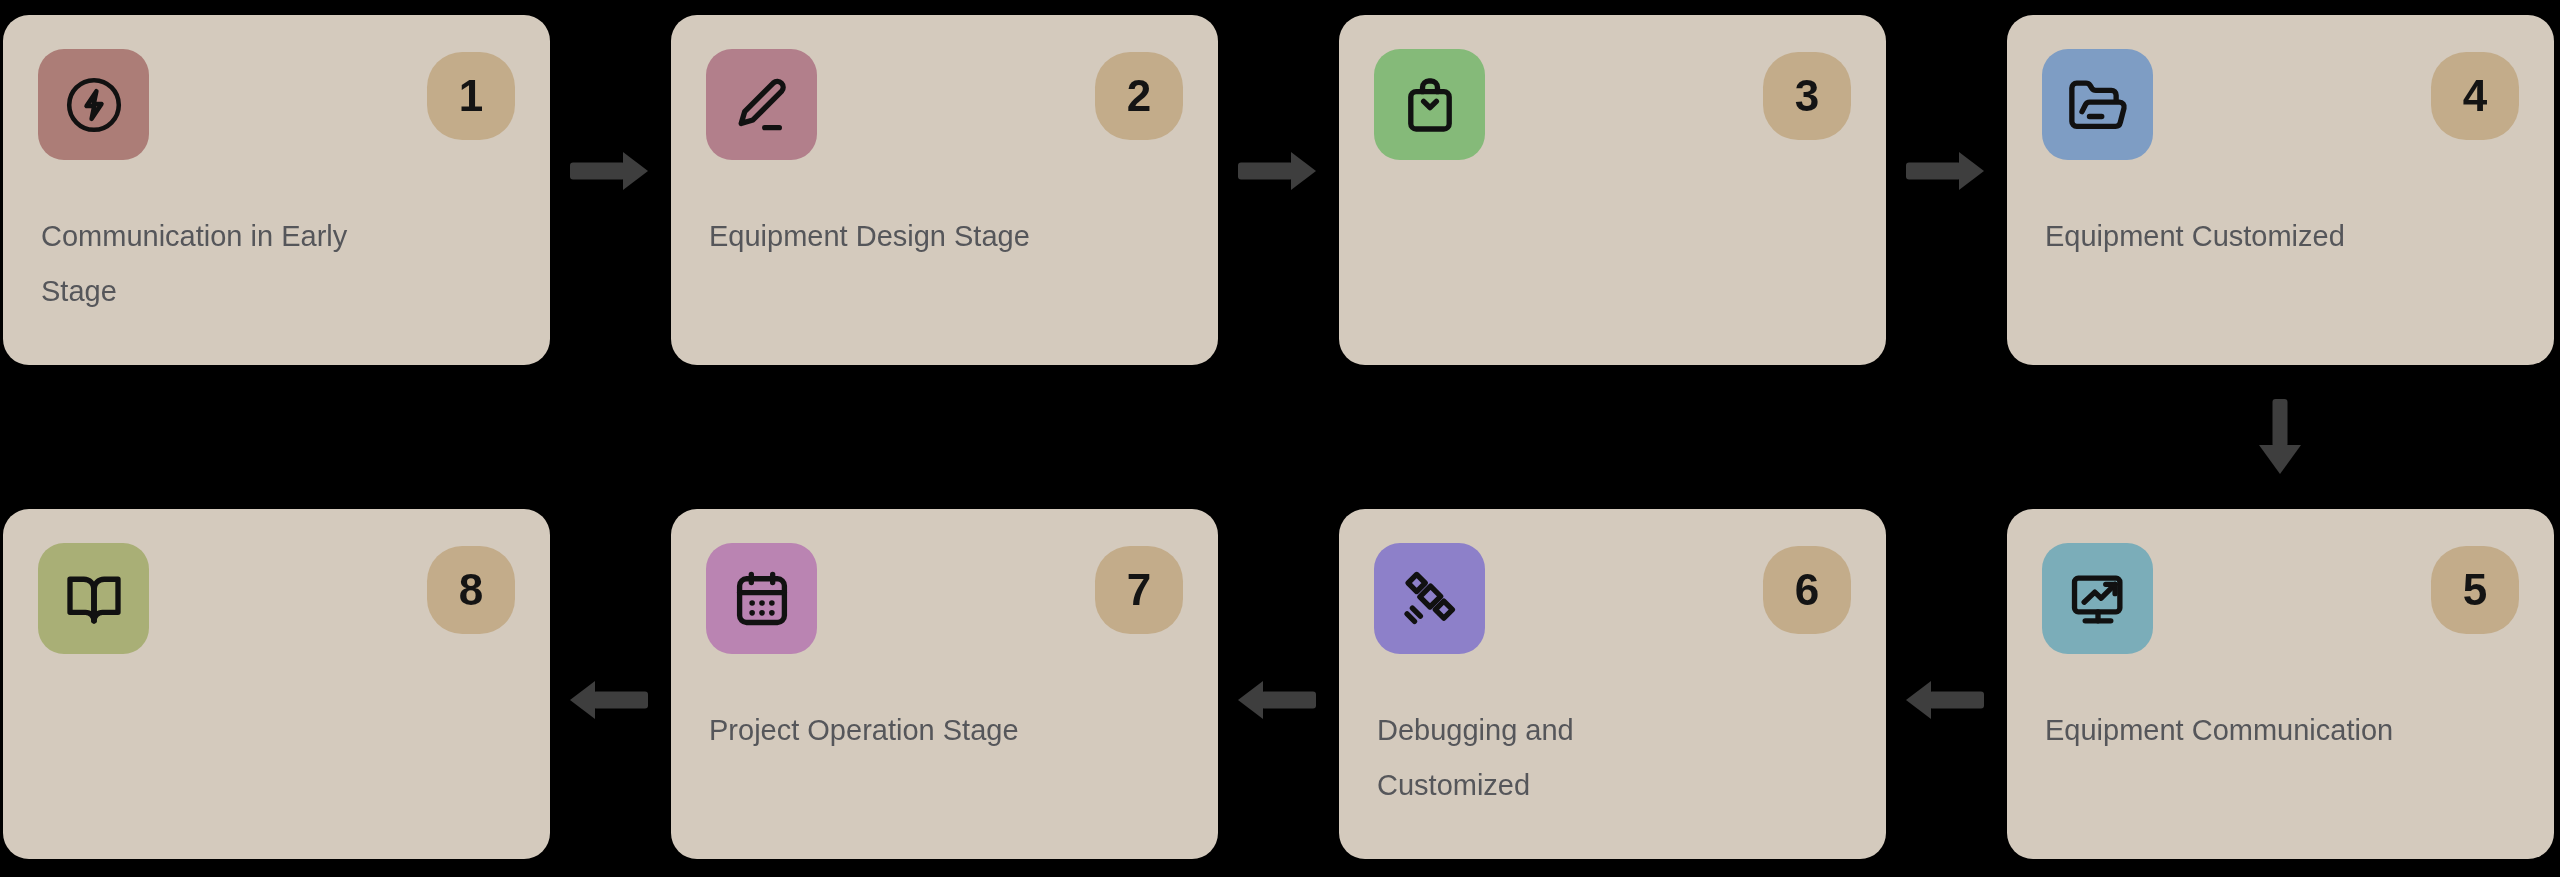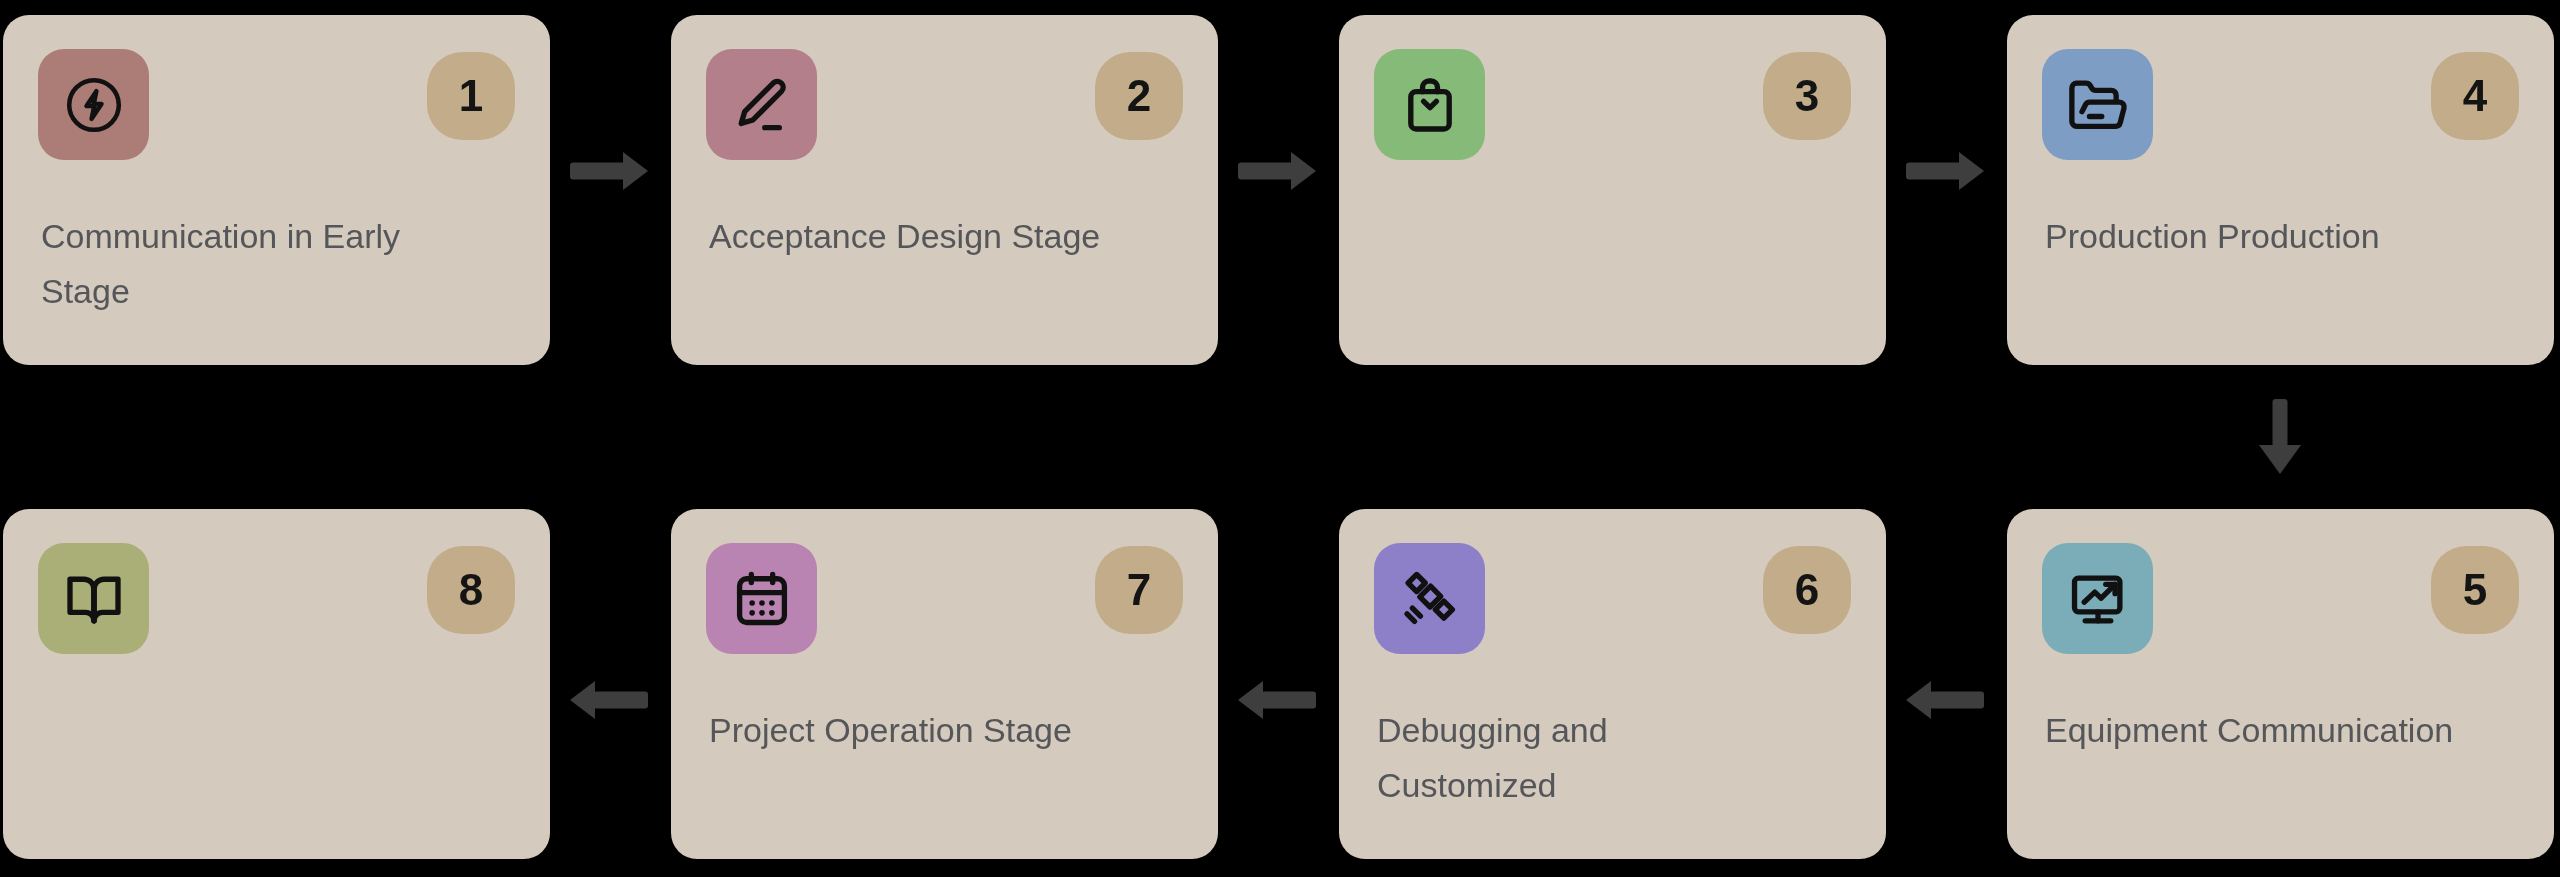--- a/index.html
+++ b/index.html
@@ -19,21 +19,21 @@
   }
   .icon-box svg{width:64px;height:64px;display:block;}
   .badge{
     position:absolute;right:35px;top:37px;width:88px;height:88px;
     background:#c3ac8a;border-radius:40%;
     display:flex;align-items:center;justify-content:center;
     font-size:44px;font-weight:700;color:#141414;
   }
   .title{
     position:absolute;left:38px;right:28px;top:194px;
-    font-size:34px;line-height:55px;color:#55565a;white-space:pre-line;
+    font-size:29px;line-height:55px;color:#55565a;white-space:pre-line;
   }
   .arrow{position:absolute;}
   .arrow svg{display:block;}
   .ar1-1{left:570px;top:152px}
   .ar1-2{left:1238px;top:152px}
   .ar1-3{left:1906px;top:152px}
   .adown{left:2259px;top:399px}
   .ar2-1{left:570px;top:681px}
   .ar2-2{left:1238px;top:681px}
   .ar2-3{left:1906px;top:681px}
@@ -56,21 +56,21 @@
   </div>
 
   <div class="card r1 col2">
     <div class="icon-box" style="background: rgb(178, 127, 139);">
       <svg viewBox="0 0 24 24" fill="none" stroke="#111" stroke-width="2" stroke-linecap="round" stroke-linejoin="round">
         <path d="M16.3 3.7a2.2 2.2 0 0 1 3.1 3.1L8.6 17.6l-4.4 1.3 1.3-4.4Z"></path>
         <path d="M13 20.5h5.5"></path>
       </svg>
     </div>
     <div class="badge">2</div>
-    <div class="title">Acceptance Design Stage</div>
+    <div class="title">Equipment Design Stage</div>
   </div>
 
   <div class="card r1 col3">
     <div class="icon-box" style="background: rgb(133, 186, 121);">
       <svg viewBox="0 0 24 24" fill="none" stroke="#111" stroke-width="2" stroke-linecap="round" stroke-linejoin="round">
         <path d="M9.2 7V5.4A2.4 2.4 0 0 1 11.6 3h.8a2.4 2.4 0 0 1 2.4 2.4V7"></path>
         <rect x="4.8" y="7" width="14.4" height="14" rx="2"></rect>
         <path d="m9.6 10.6 2.4 2.4 2.4-2.4"></path>
       </svg>
     </div>
@@ -78,21 +78,21 @@
   </div>
 
   <div class="card r1 col4">
     <div class="icon-box" style="background: rgb(126, 157, 196);">
       <svg viewBox="0 0 24 24" fill="none" stroke="#111" stroke-width="2" stroke-linecap="round" stroke-linejoin="round">
         <path d="m6 14.5 1.3-2.6a1.8 1.8 0 0 1 1.6-1H20a1.8 1.8 0 0 1 1.75 2.25l-1.4 5.4A1.8 1.8 0 0 1 18.6 20H4a1.8 1.8 0 0 1-1.8-1.8V5.6A1.8 1.8 0 0 1 4 3.8h3.5a1.8 1.8 0 0 1 1.5.8l.7 1.1a1.8 1.8 0 0 0 1.5.8H17a1.8 1.8 0 0 1 1.8 1.8v1.6"></path>
         <path d="M8.8 16.3h4.6"></path>
       </svg>
     </div>
     <div class="badge">4</div>
-    <div class="title">Production Production</div>
+    <div class="title">Equipment Customized</div>
   </div>
 
   <div class="card r2 col4">
     <div class="icon-box" style="background: rgb(123, 173, 185);">
       <svg viewBox="0 0 24 24" fill="none" stroke="#111" stroke-width="2" stroke-linecap="round" stroke-linejoin="round">
         <rect x="3.2" y="4.2" width="17" height="12.6" rx="1.4"></rect>
         <path d="M12 16.8v3.4"></path>
         <path d="M7.2 20.2h9.6"></path>
         <path d="m6.8 13.2 4-3.8 2.4 2.3 5.2-5.2"></path>
         <path d="M14.9 6.5h3.5V10"></path>

